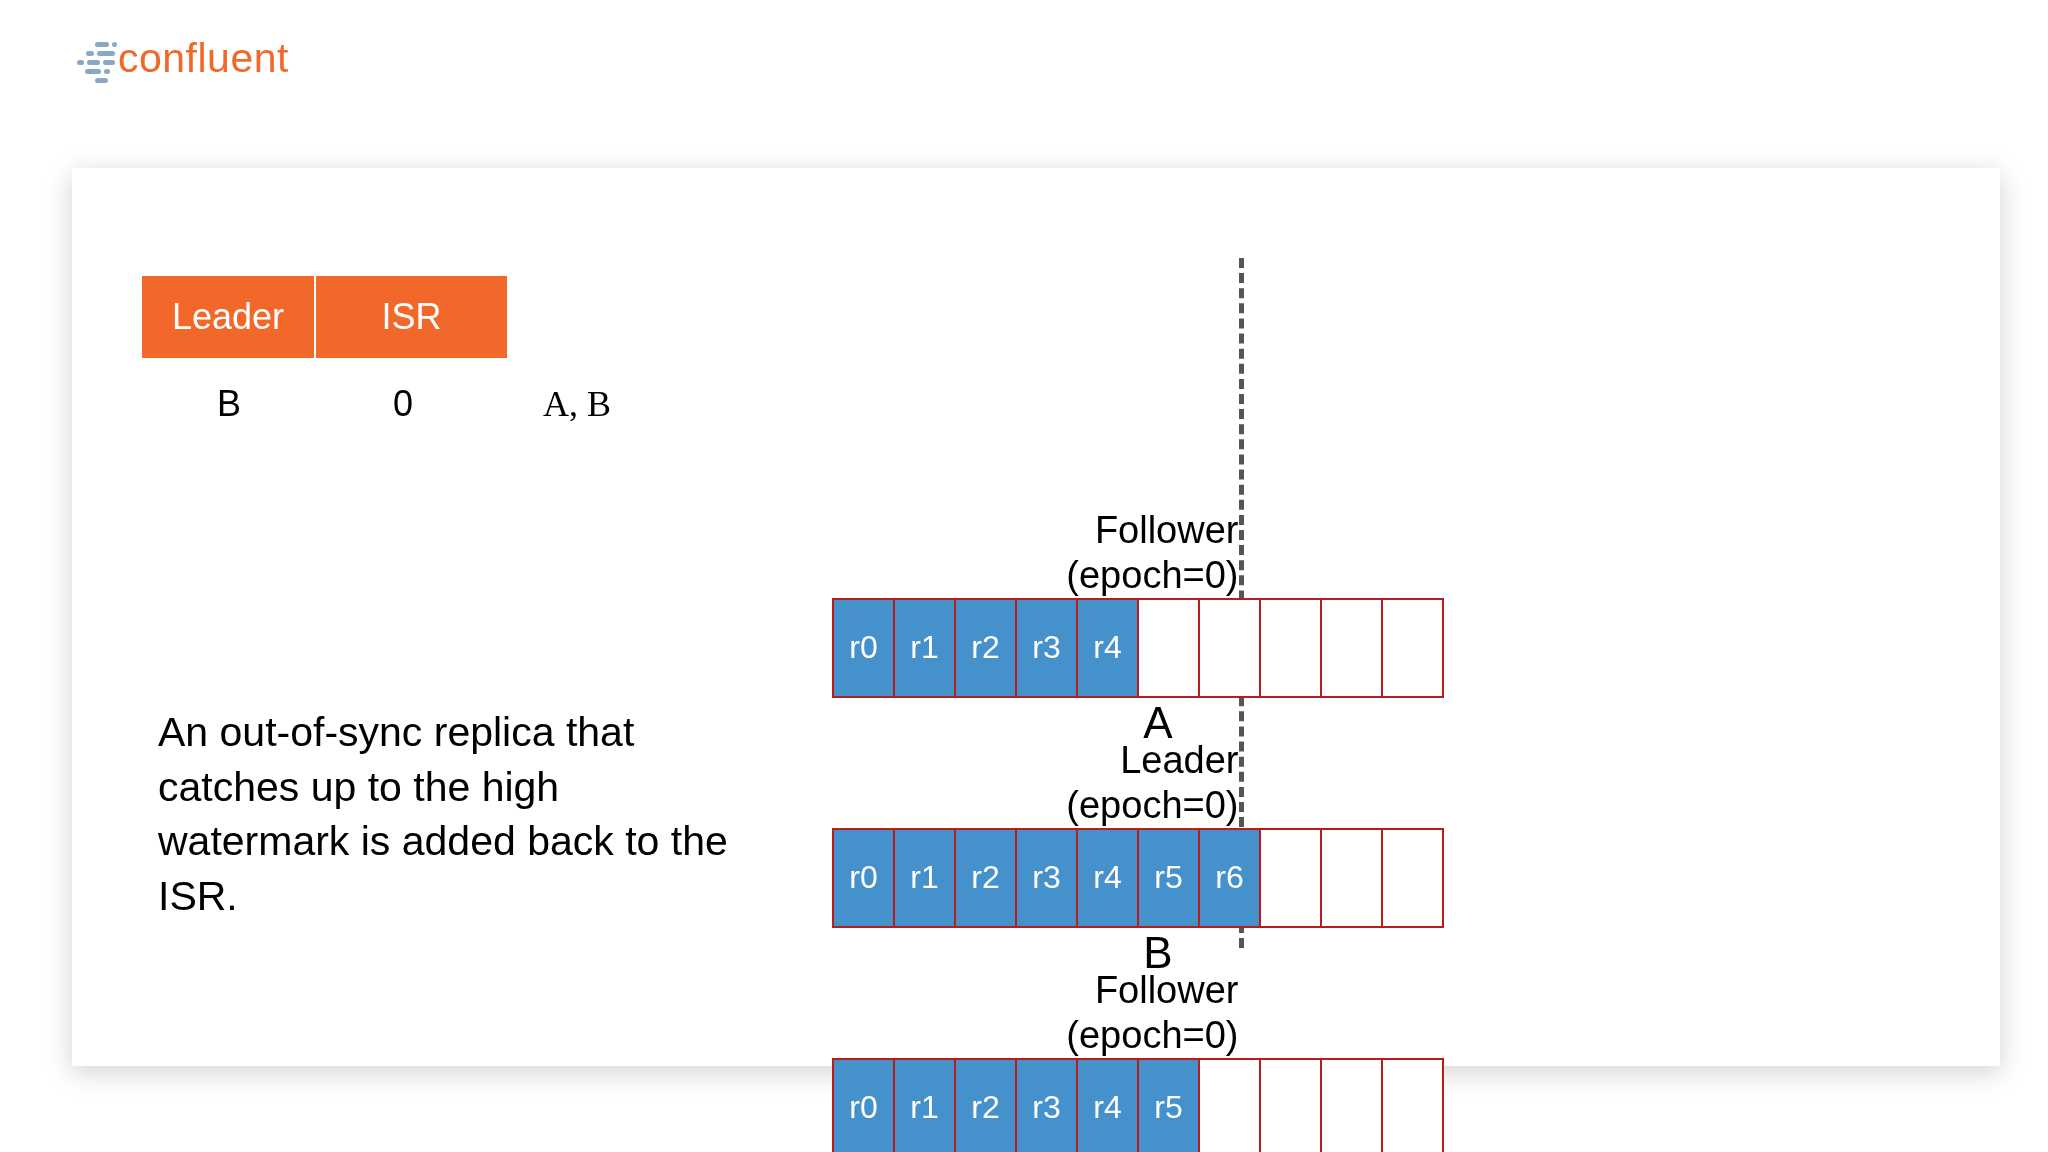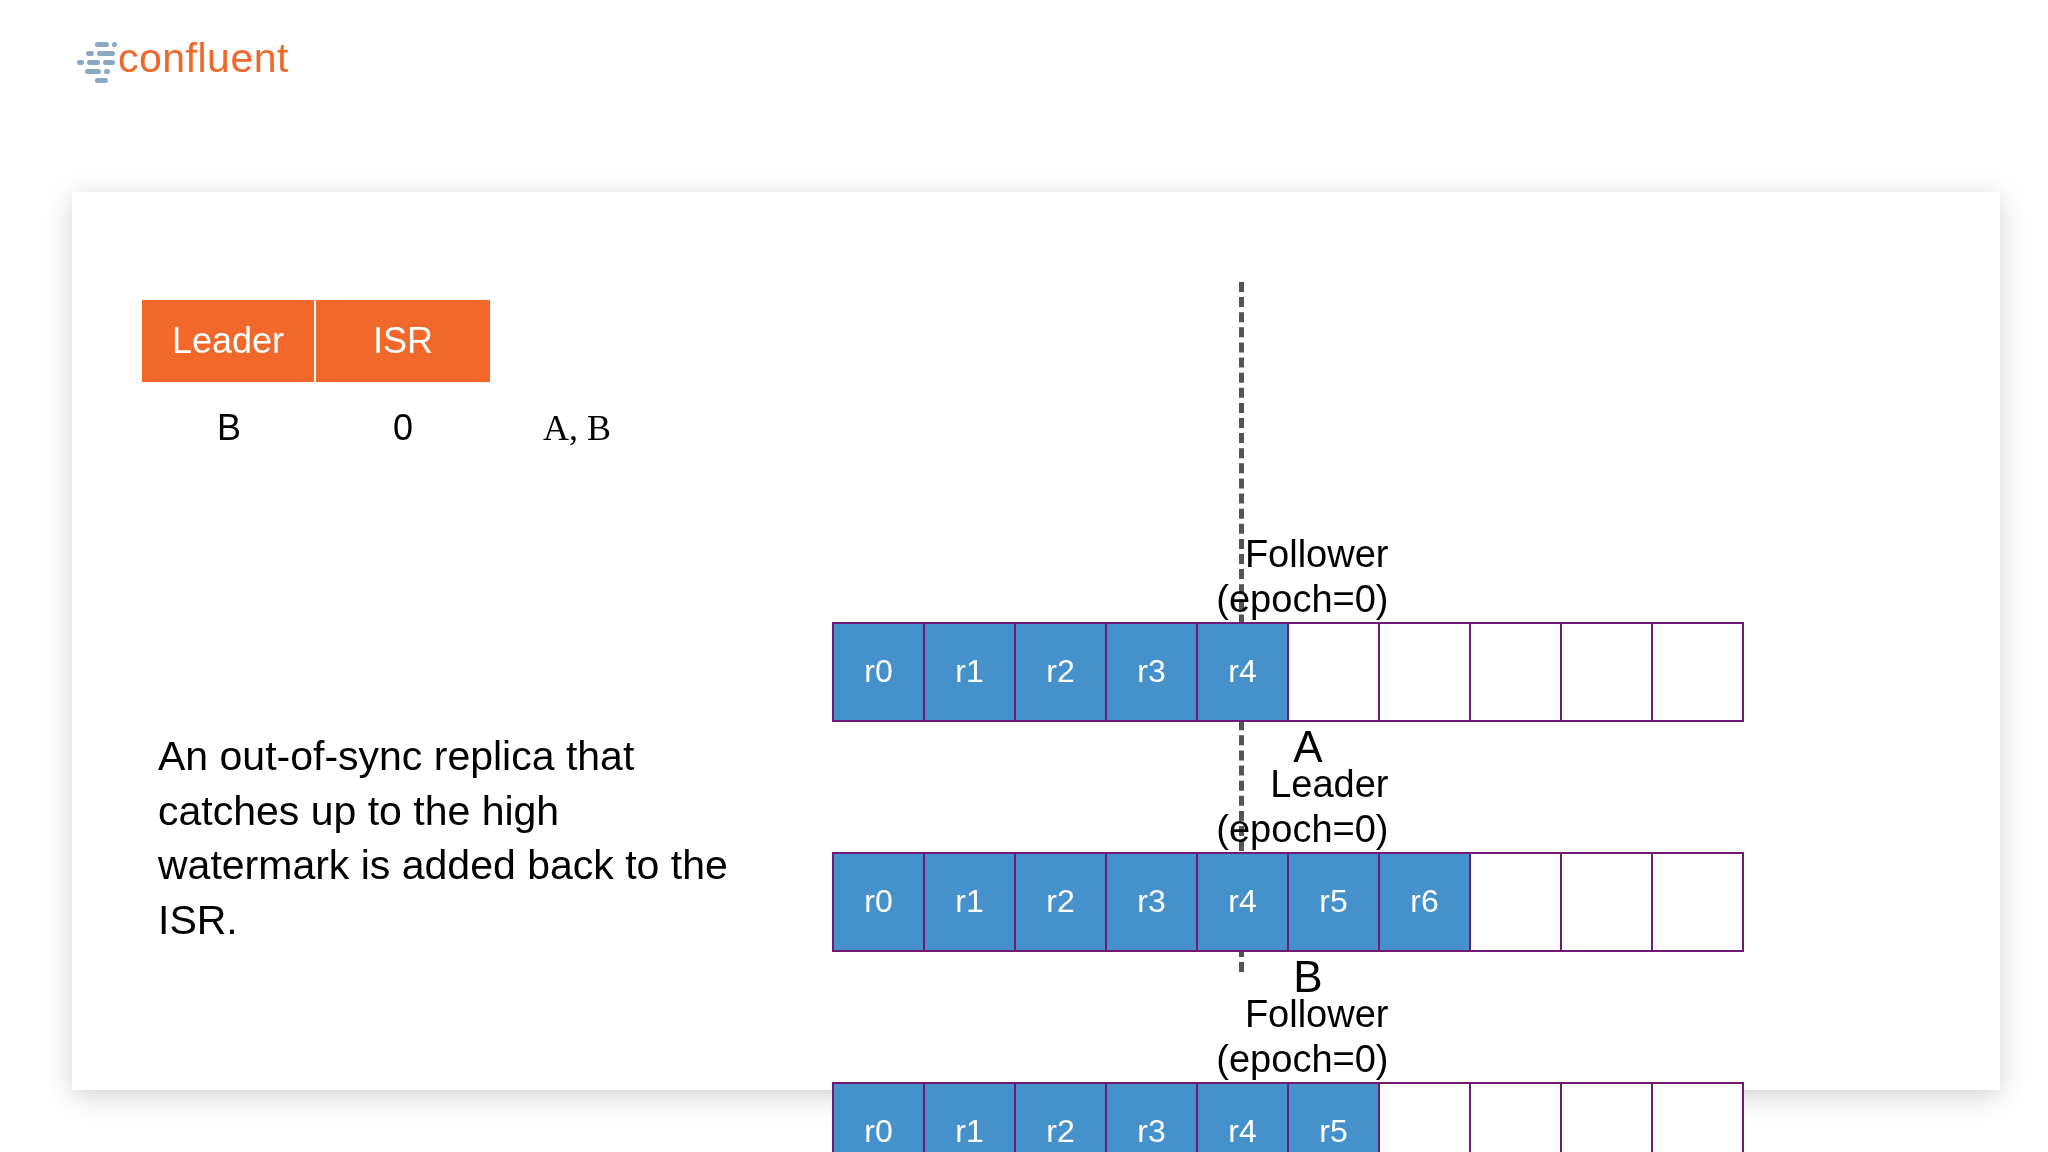--- a/index.html
+++ b/index.html
@@ -53,21 +53,21 @@
     letter-spacing: 0.5px;
     color: #f2682a;
     line-height: 1;
     margin-left: 2px;
   }
 
   
   .card {
     position: absolute;
     left: 72px;
-    top: 192px;
+    top: 168px;
     width: 1928px;
     height: 898px;
     background: #ffffff;
     box-shadow: 0 6px 26px rgba(0,0,0,0.18);
   }
 
   
   .meta-table {
     position: absolute;
     left: 70px;
@@ -83,21 +83,21 @@
     height: 82px;
     display: flex;
     align-items: center;
     justify-content: center;
     border-right: 2px solid #ffffff;
     box-sizing: border-box;
   }
   .meta-cell:last-child { border-right: none; }
   .mc-leader { width: 174px; }
   .mc-epoch  { width: 174px; }
-  .mc-isr    { width: 174px; }
+  .mc-isr    { width: 191px; }
   .meta-values {
     display: flex;
     margin-top: 20px;
   }
   .meta-val {
     font-size: 36px;
     color: #000000;
     display: flex;
     align-items: center;
     justify-content: center;
@@ -153,24 +153,24 @@
     font-size: 38px;
     line-height: 1.18;
     color: #000000;
     box-sizing: border-box;
   }
   .log {
     display: flex;
     height: 100px;
   }
   .cell {
-    width: 93px;
+    width: 63px;
     height: 100px;
     box-sizing: border-box;
-    border: 2px solid #701a75;
+    border: 2px solid #b91c1c;
     margin-left: -2px;
     display: flex;
     align-items: center;
     justify-content: center;
     font-size: 32px;
     background: #ffffff;
     color: #000000;
   }
   .cell:first-child { margin-left: 0; }
   .cell.filled {

